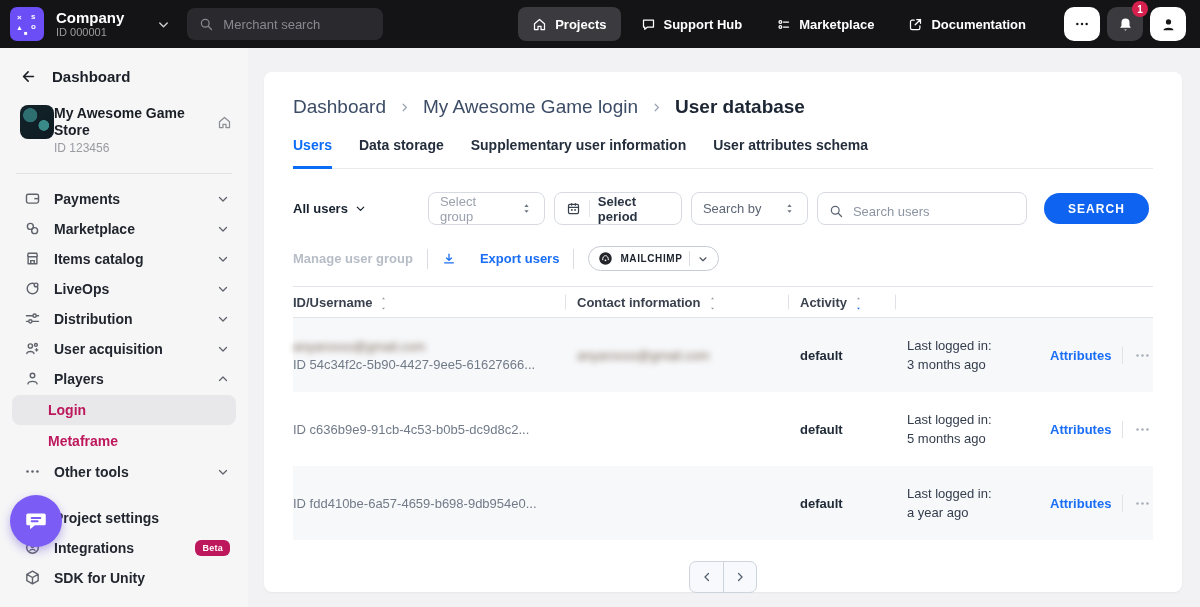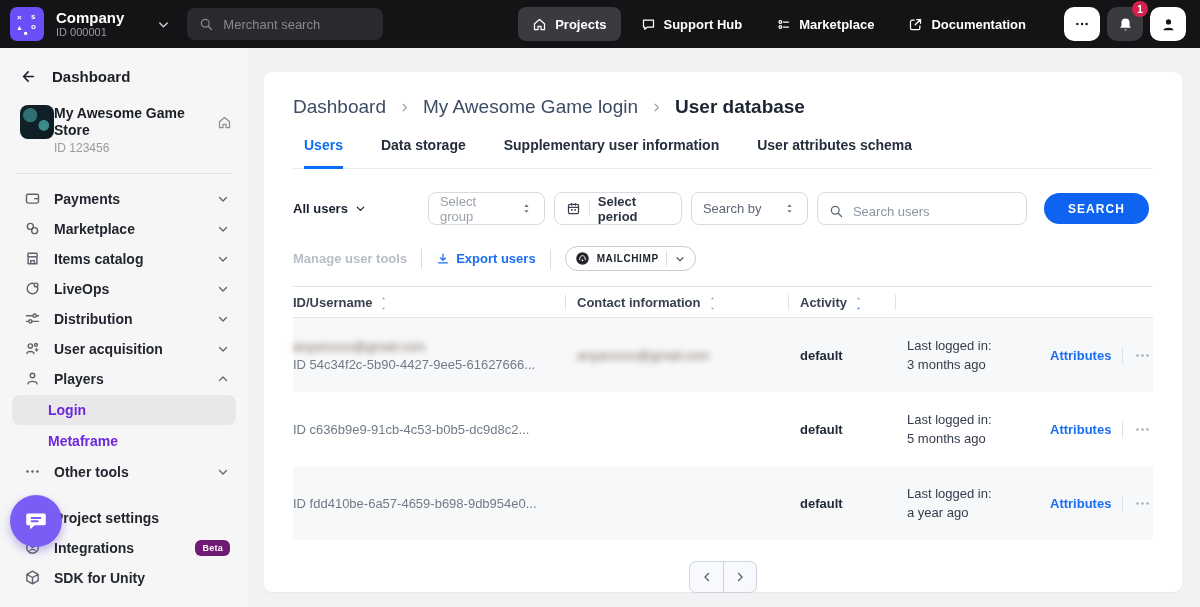--- a/index.html
+++ b/index.html
@@ -41,55 +41,55 @@
       radial-gradient(circle at 70% 60%, #3a8a8a 0 16%, transparent 18%),
       linear-gradient(135deg,#14232b,#0d1a21); }
   .sb-proj-text { flex:1; line-height:1.2; }
   .sb-proj-name { font-size:14px; font-weight:bold; color:#191d24; }
   .sb-proj-id { font-size:12px; color:#9a9ba1; margin-top:2px; }
   .sb-home { color:#8d8e94; margin-top:10px; }
   .sb-div { height:1px; background:#e3e3e6; margin:10px 16px 10px 16px; }
   .sb-item { display:flex; align-items:center; gap:13px; height:30px; padding:0 18px 0 24px; font-size:14px; font-weight:bold; color:#22262e; cursor:pointer; }
   .sb-item .ic { color:#5f636b; }
   .sb-item .chev { margin-left:auto; color:#5f636b; }
-  .sb-sub { display:flex; align-items:center; height:30px; margin:1px 12px; padding-left:36px; border-radius:8px; font-size:14px; font-weight:bold; color:#6d28d9; cursor:pointer; }
+  .sb-sub { display:flex; align-items:center; height:30px; margin:1px 12px; padding-left:36px; border-radius:8px; font-size:14px; font-weight:bold; color:#be185d; cursor:pointer; }
   .sb-sub.selected { background:#e8e8ea; }
   .sb-gap { height:16px; }
-  .beta { background:#701a75; color:#fff; font-size:9px; font-weight:bold; padding:3px 7px; border-radius:6px; margin-left:auto; letter-spacing:.03em; }
+  .beta { background:#be185d; color:#fff; font-size:9px; font-weight:bold; padding:3px 7px; border-radius:6px; margin-left:auto; letter-spacing:.03em; }
   .chat-fab { position:absolute; left:10px; top:495px; width:52px; height:52px; border-radius:50%; background:#7b5cf5; display:flex; align-items:center; justify-content:center; cursor:pointer; z-index:20; box-shadow:0 4px 10px rgba(80,50,200,.35); }
 
   
   .main { flex:1; padding:24px 19px 15px 16px; }
   .card { background:#fff; border-radius:8px; height:100%; padding:24px 29px 22px; box-shadow:0 1px 2px rgba(20,25,40,.05); }
 
   .breadcrumb { display:flex; align-items:center; gap:12px; font-size:19px; color:#3c4c66; }
   .bc-link { cursor:pointer; }
   .bc-sep { color:#9aa4b2; font-size:15px; margin-top:1px; }
   .bc-current { color:#1c2533; font-weight:bold; }
 
   .tabs { display:flex; gap:27px; margin-top:19px; border-bottom:1px solid #e8eaed; }
-  .tab { font-size:14px; font-weight:bold; color:#242e3c; padding-bottom:13px; cursor:pointer; border-bottom:3px solid transparent; margin-bottom:-1px;margin-left:11px; }
+  .tab { font-size:14px; font-weight:bold; color:#242e3c; padding-bottom:13px; cursor:pointer; border-bottom:3px solid transparent; margin-bottom:-1px; }
   .tab.active { color:#0b6cf5; border-bottom-color:#0b6cf5; }
 
   .filters { display:flex; align-items:center; margin-top:23px; gap:9px; }
   .all-users { display:flex; align-items:center; gap:6px; font-size:13px; font-weight:bold; color:#16202e; margin-right:52px; cursor:pointer; }
   .ctrl { display:flex; align-items:center; height:33px; border:1px solid #d7dbe1; border-radius:8px; background:#fff; font-size:13px; padding:0 11px; gap:8px; cursor:pointer; }
   .ctrl.gray { color:#9aa1ad; }
   .ctrl.dark { color:#2a3342; font-weight:bold; }
   .updown { display:flex; flex-direction:column; gap:1px; color:#6e7682; margin-left:auto; }
   .ctrl-vdiv { width:1px; height:17px; background:#e2e5e9; }
   .search-box { display:flex; align-items:flex-end; gap:9px; height:33px; width:210px; border:1px solid #d7dbe1; border-radius:8px; padding:5px 11px; color:#5b6573; }
   .search-box input { border:none; outline:none; font-size:13px; width:100%; color:#2a3342; font-family:inherit; }
   .search-box input::placeholder { color:#8d95a2; }
   .btn-search { background:#0e63f0; color:#fff; border:none; height:31px; padding:0 24px; border-radius:16px; font-size:12px; font-weight:bold; letter-spacing:.09em; margin-left:8px; cursor:pointer; font-family:inherit; }
 
   .actions { display:flex; align-items:center; margin-top:21px; gap:14px; }
   .act-disabled { color:#b7bdc7; font-size:13px; font-weight:bold; }
   .act-vdiv { width:1px; height:20px; background:#d9dde2; }
-  .act-export { display:flex; align-items:center; gap:6px; color:#1a6ef5; font-size:13px; font-weight:bold; cursor:pointer; }
+  .act-export { display:flex; align-items:center; gap:24px; color:#1a6ef5; font-size:13px; font-weight:bold; cursor:pointer; }
   .mailchimp { display:flex; align-items:center; gap:7px; border:1px solid #c7ccd3; border-radius:13px; height:25px; padding:0 9px; cursor:pointer; }
   .mc-label { font-size:10px; font-weight:bold; letter-spacing:.06em; color:#1b222c; }
   .mc-div { width:1px; height:15px; background:#d9dde2; }
   .mailchimp .chev { color:#4a515c; }
 
   
   .table { margin-top:15px; }
   .t-grid { display:grid; grid-template-columns:272px 223px 107px 155px 1fr; }
   .thead { border-top:1px solid #e1e4e8; border-bottom:1px solid #e1e4e8; }
   .hcell { position:relative; display:flex; align-items:center; gap:7px; height:30px; font-size:13px; font-weight:bold; color:#39414e; padding-left:12px; cursor:pointer; }
@@ -498,21 +498,21 @@
           <div class="search-box">
             <svg class="ic" width="15" height="15">
                 <use href="#i-search"></use>
               </svg>
             <input placeholder="Search users" style="">
           </div>
           <button class="btn-search">SEARCH</button>
         </div>
 
         <div class="actions">
-          <span class="act-disabled">Manage user tools</span>
+          <span class="act-disabled">Manage user group</span>
           <span class="act-vdiv"></span>
           <span class="act-export">
             <svg class="ic" width="14" height="14">
                 <use href="#i-download"></use>
               </svg>
             <span>Export users</span>
           </span>
           <span class="act-vdiv"></span>
           <span class="mailchimp">
             <svg class="ic" width="15" height="15">

